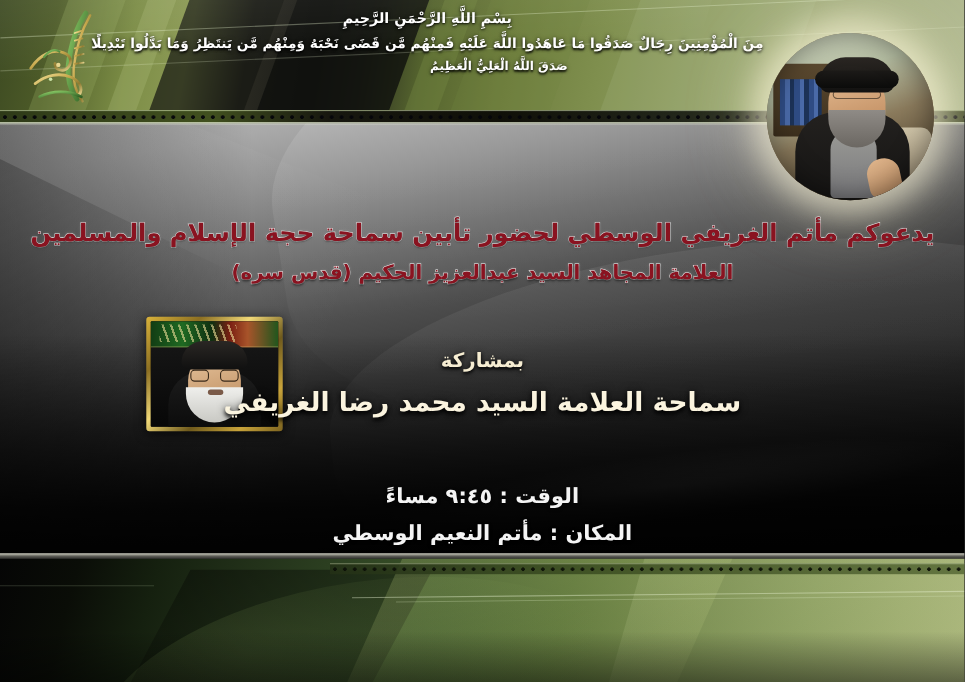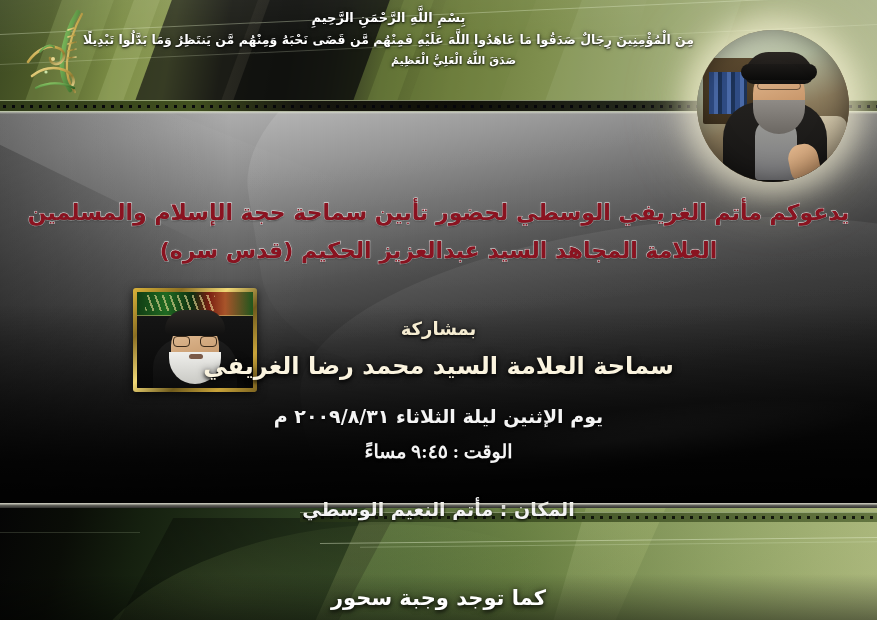--- a/index.html
+++ b/index.html
@@ -186,41 +186,41 @@
 
   
   .headline{
     position:absolute;left:0;width:877px;text-align:center;z-index:10;
     color:#8a1320;font-weight:700;
     -webkit-text-stroke:0.9px rgba(255,255,255,.92);
     paint-order:stroke fill;
     text-shadow:0 1px 2px rgba(0,0,0,.55),0 0 3px rgba(255,255,255,.35);
   }
   #headline-1{top:200px;font-size:22px;letter-spacing:-.2px;}
-  #headline-2{top:238px;font-size:22px;letter-spacing:-.2px;}
+  #headline-2{top:238px;font-size:18px;letter-spacing:-.2px;}
 
   #participation{
     position:absolute;left:0;top:318px;width:877px;text-align:center;z-index:10;
     color:#f6edd2;font-size:18px;font-weight:700;
     text-shadow:0 1px 3px rgba(0,0,0,.9),0 0 6px rgba(0,0,0,.55);
   }
   #participant-name{
     position:absolute;left:0;top:352px;width:877px;text-align:center;z-index:10;
     color:#fbf4df;font-size:24px;font-weight:700;
     text-shadow:0 2px 4px rgba(0,0,0,.95),0 0 8px rgba(0,0,0,.6);
   }
 
   .detail-line{
     position:absolute;left:0;width:877px;text-align:center;z-index:10;
     color:#f4f4f4;font-weight:700;
     text-shadow:0 1px 3px rgba(0,0,0,.95);
   }
   #detail-date{top:405px;font-size:19px;}
-  #detail-time{top:440px;font-size:19px;font-family:Liberation Serif, serif;}
-  #detail-place{top:498px;font-size:19px;}
+  #detail-time{top:440px;font-size:19px;}
+  #detail-place{top:474px;font-size:19px;}
 
   
   #divider{
     position:absolute;left:0;top:503px;width:877px;height:5px;z-index:11;
     background:linear-gradient(180deg,rgba(245,245,230,.9),rgba(190,190,170,.35),rgba(60,60,50,.2));
   }
 
   
   #footer{
     position:absolute;left:0;top:508px;width:877px;height:112px;overflow:hidden;
@@ -369,35 +369,33 @@
         <i class="l"></i>
         <i class="r"></i>
       </div>
       <div class="f-turban"></div>
     </div>
   </div>
 
   <div id="participant-name">سماحة العلامة السيد محمد رضا الغريفي</div>
   <div id="participation">بمشاركة</div>
 
-  <div class="detail-line" id="detail-date">يوم الإثنين ليلة الثلاثاء ٢٠٠٩/٨/٣١ م</div>
   <div class="detail-line" id="detail-time">الوقت : ٩:٤٥ مساءً</div>
   <div class="detail-line" id="detail-place">المكان : مأتم النعيم الوسطي</div>
 
   <div id="divider"></div>
 
   <div id="footer">
     <div class="ft-shape ft-curve"></div>
     <div class="ft-shape ft-wedge3"></div>
     <div class="ft-shape ft-wedge1"></div>
     <div class="ft-shape ft-wedge2"></div>
     <div id="strip-bottom">
       <div class="dots"></div>
     </div>
     <div class="ft-hairline fh1"></div>
     <div class="ft-hairline fh2"></div>
     <div class="ft-hairline fh3"></div>
     <div class="ft-shape ft-bottomdark"></div>
   </div>
 
-  <div id="footer-note">كما توجد وجبة سحور</div>
 
 </div>
 
 </body></html>

